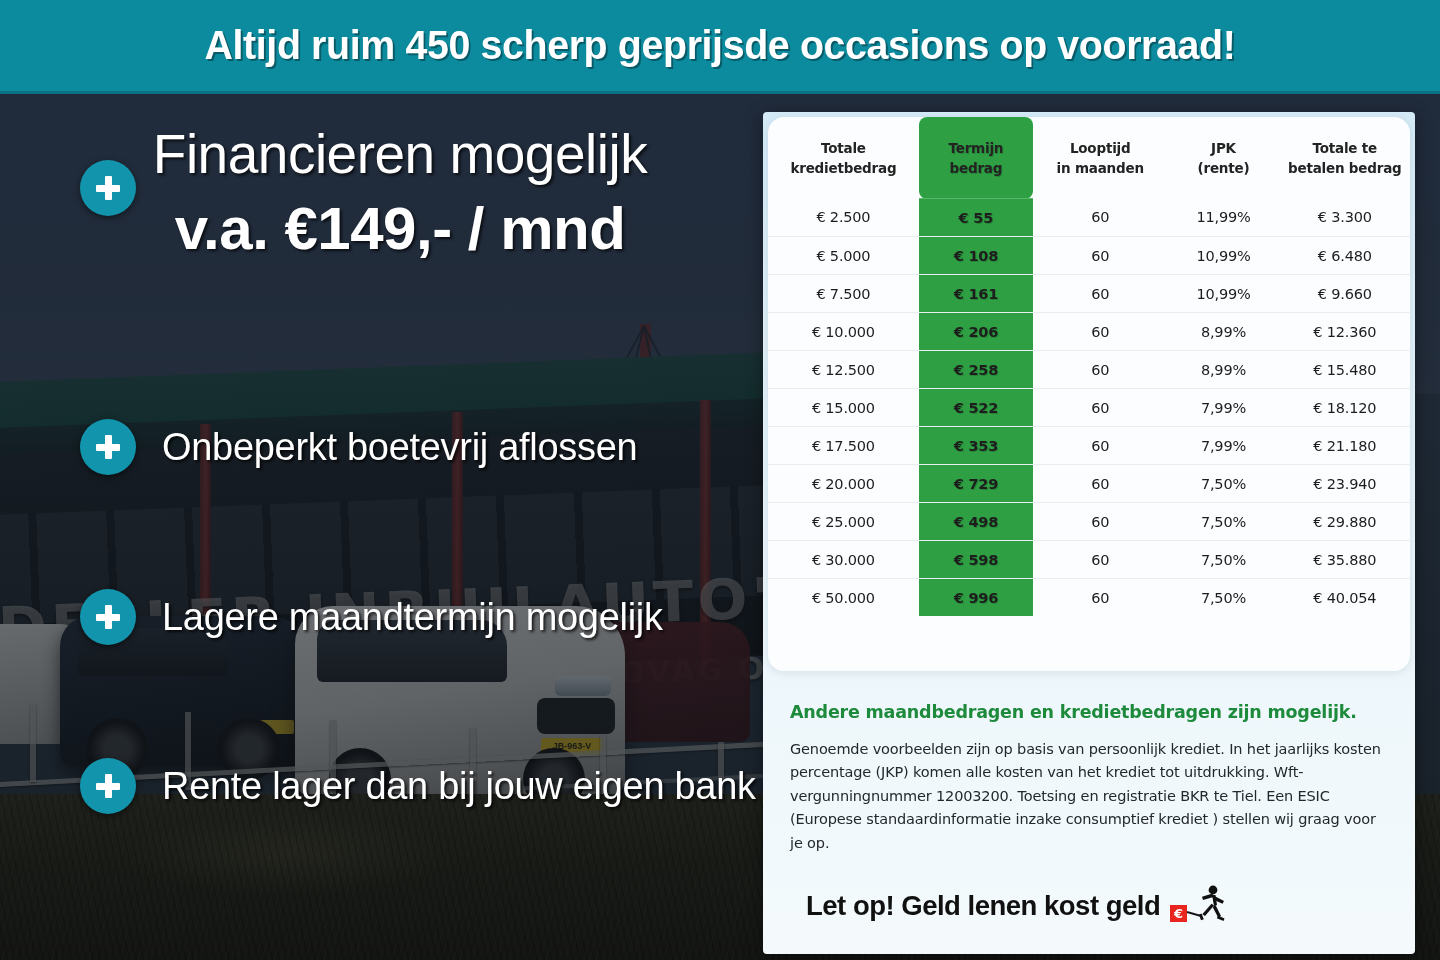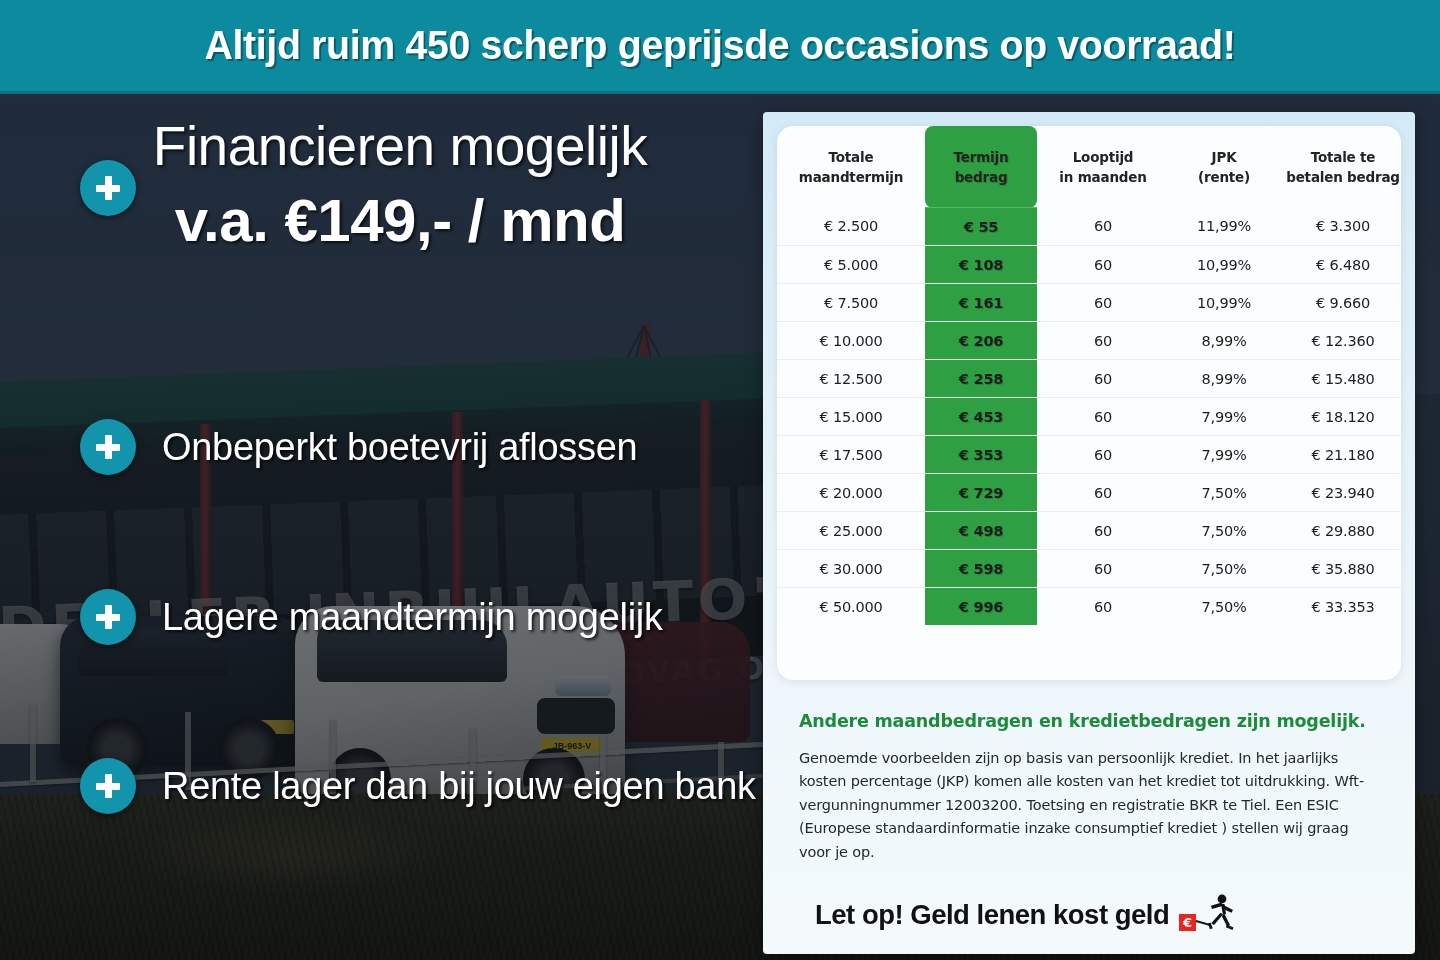--- a/index.html
+++ b/index.html
@@ -193,21 +193,21 @@
   
   .photo-overlay {
     position:absolute; inset:0;
     background:linear-gradient(180deg, rgba(25,34,48,.72) 0%, rgba(18,24,32,.58) 40%, rgba(10,12,14,.62) 100%);
   }
 
   
   .left-content {
     position:absolute; left:0; top:94px; width:780px; height:866px; z-index:20;
   }
-  .headline-block { position:absolute; left:0; top:20px; width:760px; }
+  .headline-block { position:absolute; left:0; top:28px; width:760px; }
   .headline-1 {
     color:#fff; font-size:55px; font-weight:normal;
     text-align:center; letter-spacing:-0.5px;
     text-shadow:2px 2px 3px rgba(0,0,0,.7);
     padding-left:40px;
   }
   .headline-2 {
     color:#fff; font-size:60px; font-weight:bold;
     text-align:center; letter-spacing:-0.5px;
     text-shadow:2px 2px 3px rgba(0,0,0,.7);
@@ -242,21 +242,21 @@
   .b3 { left:80px; top:664px; }
 
   
   .right-panel {
     position:absolute; left:763px; top:112px;
     width:652px; height:842px;
     background:linear-gradient(180deg,#d4eaf6 0%,#e3f1f8 35%,#eef7fb 70%,#f4fafc 100%);
     border-radius:4px;
     box-shadow:0 4px 18px rgba(0,0,0,.4);
     z-index:30;
-    padding:14px;
+    padding:5px;
   }
 
   .table-card {
     background:#fbfdfe;
     border-radius:16px;
     box-shadow:0 2px 8px rgba(20,50,70,.10);
     position:relative;
     overflow:hidden;
     height:554px;
   }
@@ -435,21 +435,21 @@
           <col class="col-credit">
             <col class="col-term">
             <col class="col-months">
           <col class="col-jpk">
             <col class="col-total">
         </colgroup>
         <thead>
           <tr>
             <th>
               <span>Totale</span>
-              <span class="l2">maandtermijn</span>
+              <span class="l2">kredietbedrag</span>
             </th>
             <th class="hl">
               <span>Termijn</span>
               <span class="l2">bedrag</span>
             </th>
             <th>
               <span>Looptijd</span>
               <span class="l2">in maanden</span>
             </th>
             <th>
@@ -493,21 +493,21 @@
             </tr>
           <tr>
               <td>€ 12.500</td>
               <td class="hl">€ 258</td>
               <td>60</td>
               <td>8,99%</td>
               <td>€ 15.480</td>
             </tr>
           <tr>
               <td>€ 15.000</td>
-              <td class="hl">€ 453</td>
+              <td class="hl">€ 522</td>
               <td>60</td>
               <td>7,99%</td>
               <td>€ 18.120</td>
             </tr>
           <tr>
               <td>€ 17.500</td>
               <td class="hl">€ 353</td>
               <td>60</td>
               <td>7,99%</td>
               <td>€ 21.180</td>
@@ -531,21 +531,21 @@
               <td class="hl">€ 598</td>
               <td>60</td>
               <td>7,50%</td>
               <td>€ 35.880</td>
             </tr>
           <tr>
               <td>€ 50.000</td>
               <td class="hl">€ 996</td>
               <td>60</td>
               <td>7,50%</td>
-              <td>€ 33.353</td>
+              <td>€ 40.054</td>
             </tr>
         </tbody>
       </table>
     </div>
 
     <div class="panel-foot">
       <div class="foot-head">Andere maandbedragen en kredietbedragen zijn mogelijk.</div>
       <div class="foot-body">Genoemde voorbeelden zijn op basis van persoonlijk krediet. In het jaarlijks kosten percentage (JKP) komen alle kosten van het krediet tot uitdrukking. Wft-vergunningnummer 12003200. Toetsing en registratie BKR te Tiel. Een ESIC (Europese standaardinformatie inzake consumptief krediet ) stellen wij graag voor je op.</div>
 
       <div class="warn-row">

